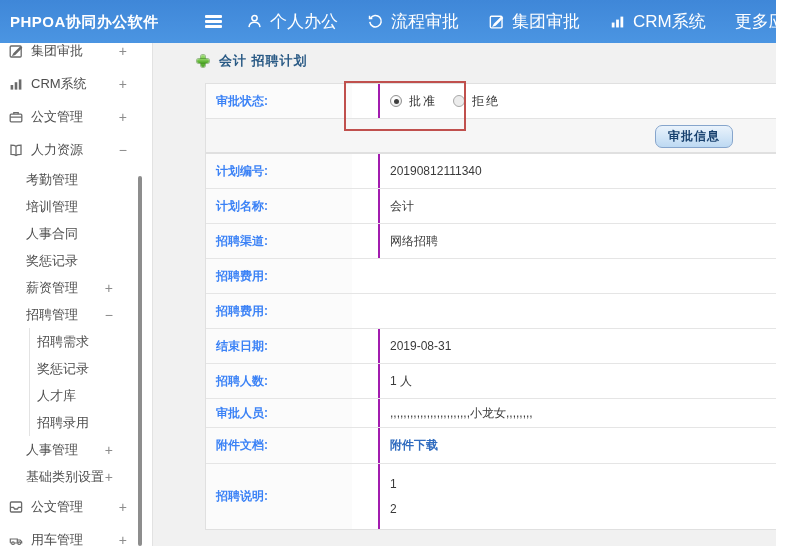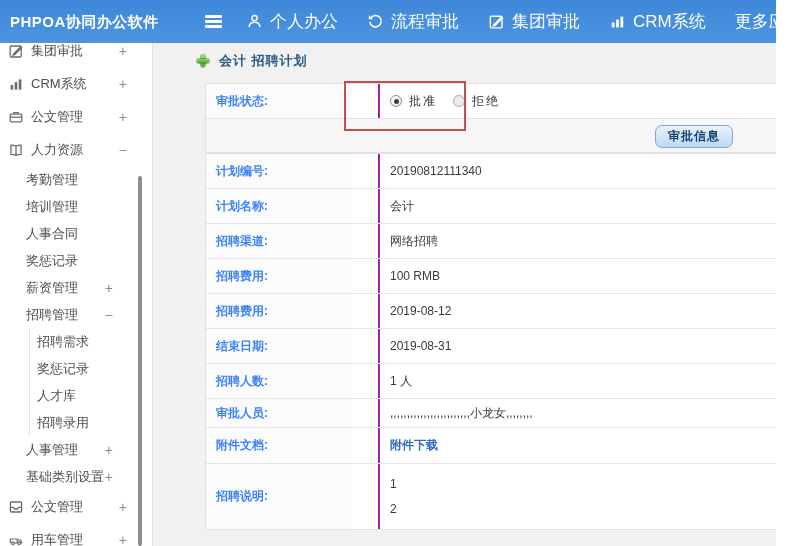--- a/index.html
+++ b/index.html
@@ -283,29 +283,23 @@
         </div>
       </div>
       <div class="f-row">
         <div class="lbl-cell">招聘渠道:</div>
         <div class="val-cell">
           <span>网络招聘</span>
         </div>
       </div>
       <div class="f-row">
         <div class="lbl-cell">招聘费用:</div>
-        <div class="val-cell">
-          <span>100 RMB</span>
-        </div>
       </div>
       <div class="f-row">
         <div class="lbl-cell">招聘费用:</div>
-        <div class="val-cell">
-          <span>2019-08-12</span>
-        </div>
       </div>
       <div class="f-row">
         <div class="lbl-cell">结束日期:</div>
         <div class="val-cell">
           <span>2019-08-31</span>
         </div>
       </div>
       <div class="f-row">
         <div class="lbl-cell">招聘人数:</div>
         <div class="val-cell">

